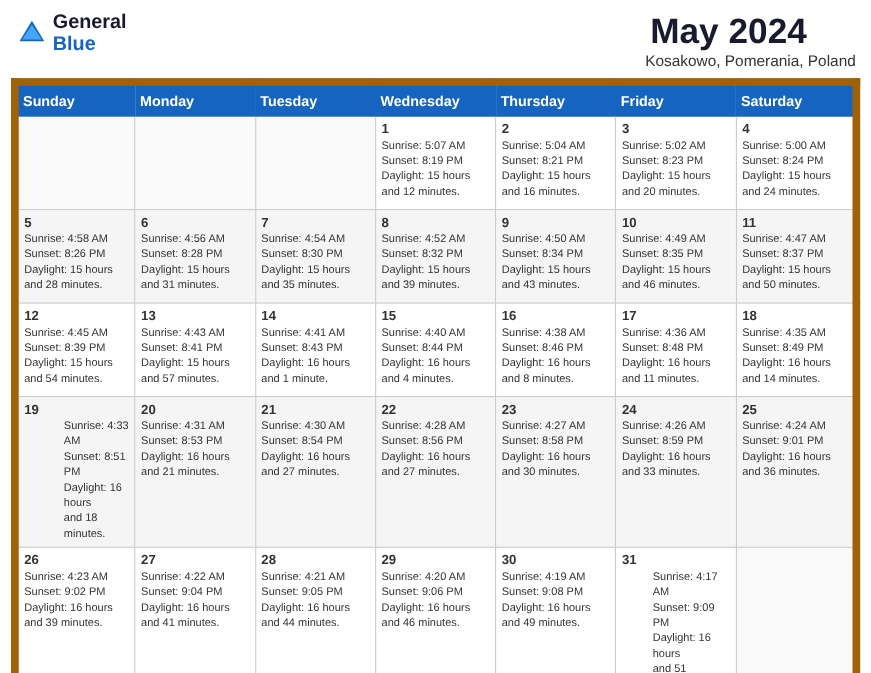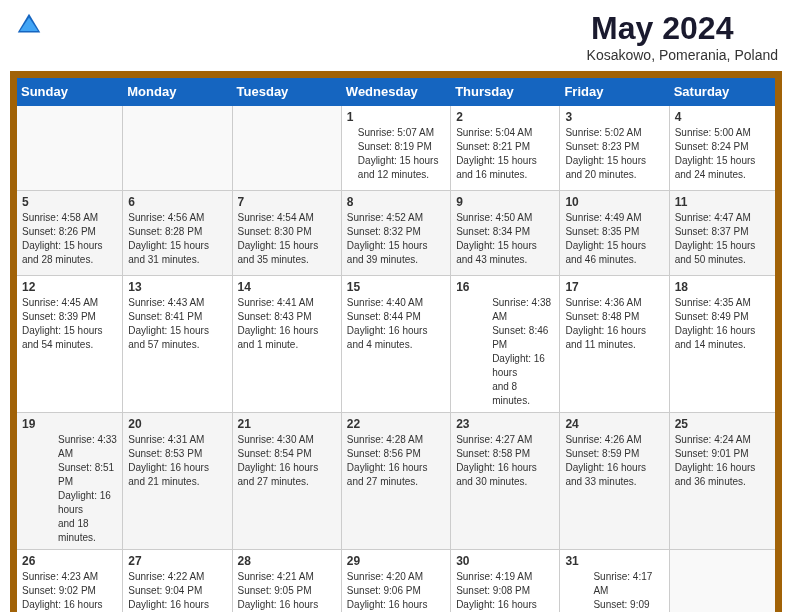--- a/index.html
+++ b/index.html
@@ -87,20 +87,24 @@
   </style>
 </head>
 <body>
 
 <div class="header">
   <div class="logo">
     <svg class="logo-icon" viewBox="0 0 40 40" xmlns="http://www.w3.org/2000/svg">
       <polygon points="20,5 35,30 5,30" fill="#1565c0"></polygon>
       <polygon points="20,10 32,28 8,28" fill="#42a5f5"></polygon>
     </svg>
+    <div class="logo-text">
+      <span class="logo-general">General</span><br>
+      <span class="logo-blue">Blue</span>
+    </div>
   </div>
   <div class="title-section">
     <div class="month-year">May 2024</div>
     <div class="location">Kosakowo, Pomerania, Poland</div>
   </div>
 </div>
 
 <table class="calendar">
   <thead>
     <tr>
@@ -113,21 +117,21 @@
         <th>Saturday</th>
       </tr>
   </thead>
   <tbody id="calendar-body">
   <tr class="row-white">
         <td class="empty"></td>
         <td class="empty"></td>
         <td class="empty"></td>
         <td>
           <span class="day-number">1</span>
-          <div class="day-info" style="white-space: pre-line; margin-left: 11px;">Sunrise: 5:07 AM
+          <div class="day-info" style="white-space: pre-line;">Sunrise: 5:07 AM
 Sunset: 8:19 PM
 Daylight: 15 hours
 and 12 minutes.</div>
         </td>
         <td>
           <span class="day-number">2</span>
           <div class="day-info" style="white-space: pre-line;">Sunrise: 5:04 AM
 Sunset: 8:21 PM
 Daylight: 15 hours
 and 16 minutes.</div>
@@ -222,21 +226,21 @@
         </td>
         <td>
           <span class="day-number">15</span>
           <div class="day-info" style="white-space: pre-line;">Sunrise: 4:40 AM
 Sunset: 8:44 PM
 Daylight: 16 hours
 and 4 minutes.</div>
         </td>
         <td>
           <span class="day-number">16</span>
-          <div class="day-info" style="white-space: pre-line; margin-left: 36px;">Sunrise: 4:38 AM
+          <div class="day-info" style="white-space: pre-line;">Sunrise: 4:38 AM
 Sunset: 8:46 PM
 Daylight: 16 hours
 and 8 minutes.</div>
         </td>
         <td>
           <span class="day-number">17</span>
           <div class="day-info" style="white-space: pre-line;">Sunrise: 4:36 AM
 Sunset: 8:48 PM
 Daylight: 16 hours
 and 11 minutes.</div>

